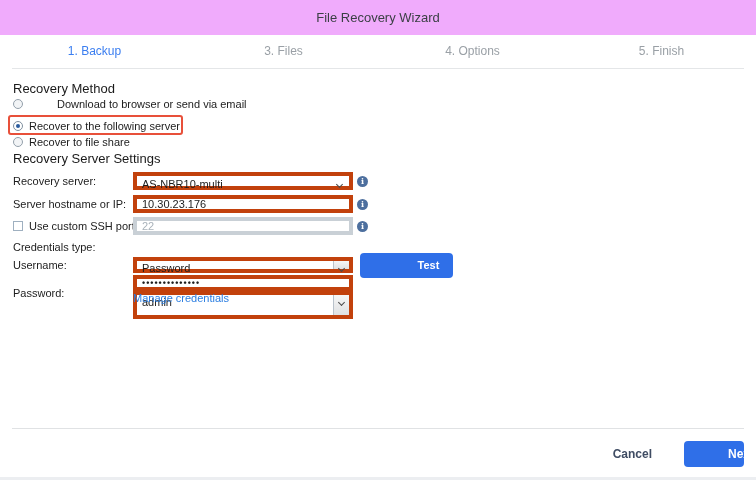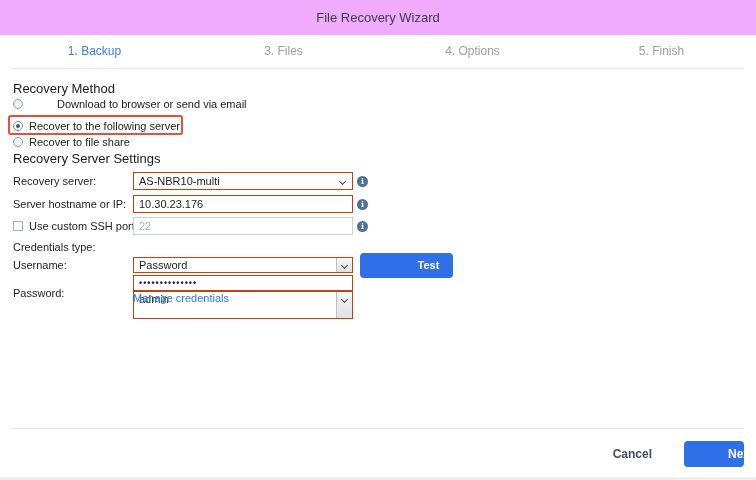--- a/index.html
+++ b/index.html
@@ -29,21 +29,21 @@
   .radio-row { position:absolute; left:13px; height:15px; display:flex; align-items:center; font-size:11px; color:#1c1c1c; }
   .radio-row .rlabel { margin-left:6px; }
   .radio { width:10px; height:10px; border:1px solid #94a0ab; border-radius:50%; background:#f2f4f6; position:relative; flex:none; }
   .radio.selected { background:#ffffff; border-color:#7f8f9e; }
   .radio.selected::after { content:""; position:absolute; left:2px; top:2px; width:4px; height:4px; border-radius:50%; background:#2b5c9e; }
   .r1 { top:96px;gap:28px; } .r2 { top:118px; } .r3 { top:134px; }
   .highlight-box { position:absolute; left:8px; top:115px; width:175px; height:20px; border:2px solid #e8503a; border-radius:3px; pointer-events:none; }
 
   
   .flabel { position:absolute; left:13px; font-size:11px; color:#1c1c1c; display:flex; align-items:center; }
-  .field { position:absolute; left:133px; width:220px; border:1px solid #c2410c; background:#fff; font-size:11px; color:#1c1c1c; padding:0 5px; font-family:"Liberation Sans", sans-serif; }
+  .field { position:absolute; left:133px; width:220px; border:4px solid #c2410c; background:#fff; font-size:11px; color:#1c1c1c; padding:0 5px; font-family:"Liberation Sans", sans-serif; }
   .combo { line-height:16px; position:relative; }
   .caret { position:absolute; width:5px; height:5px; border-right:1.4px solid #4a4a4a; border-bottom:1.4px solid #4a4a4a; transform:rotate(45deg); }
   .combo .caret { right:7px; top:6px; }
   .combo-btn { position:absolute; right:0; top:0; bottom:0; width:16px; background:linear-gradient(#f6f6f6,#dfe1e3); border-left:1px solid #b9c2cb; }
   .combo-btn .caret { right:5px; top:5px; }
   input.field { height:18px; }
   .disabled-field { color:#a9b2ba; border-color:#c9d0d6; }
   .checkbox { width:10px; height:10px; border:1px solid #9fb0c0; background:#fff; margin-right:6px; flex:none; }
   .info-icon { position:absolute; left:357px; width:11px; height:11px; border-radius:50%; background:#4d6f9e; }
   .info-icon::after { content:"i"; position:absolute; left:0; top:0; width:11px; text-align:center; line-height:11px; color:#fff; font-size:8px; font-weight:bold; font-family:"DejaVu Serif", serif; }

